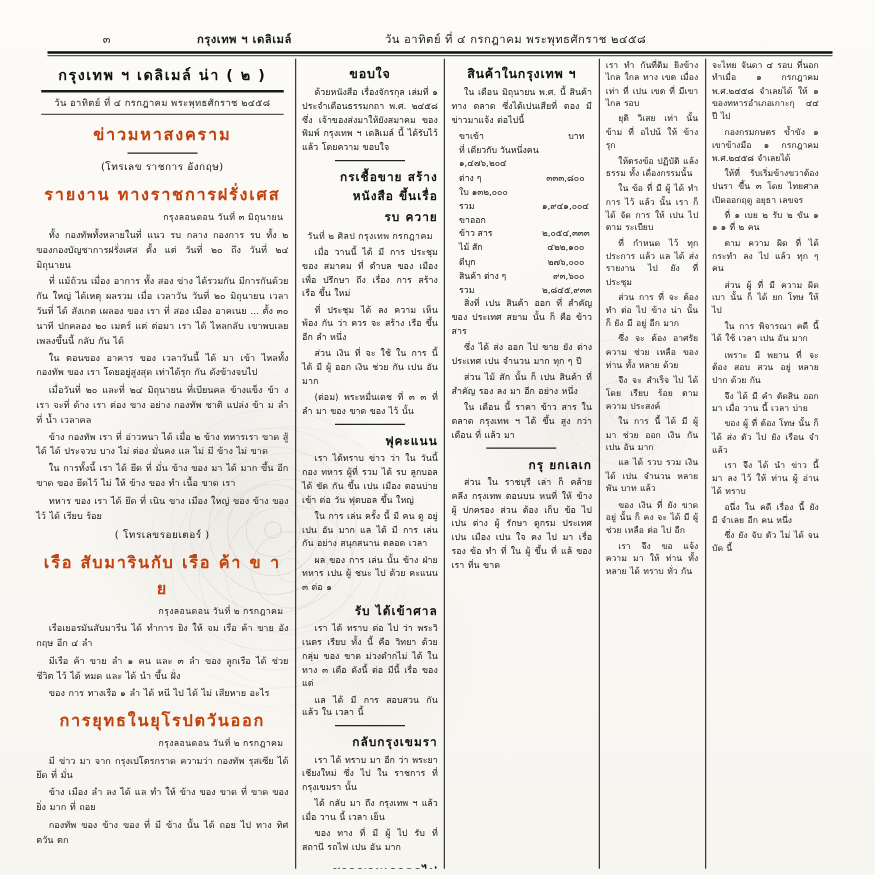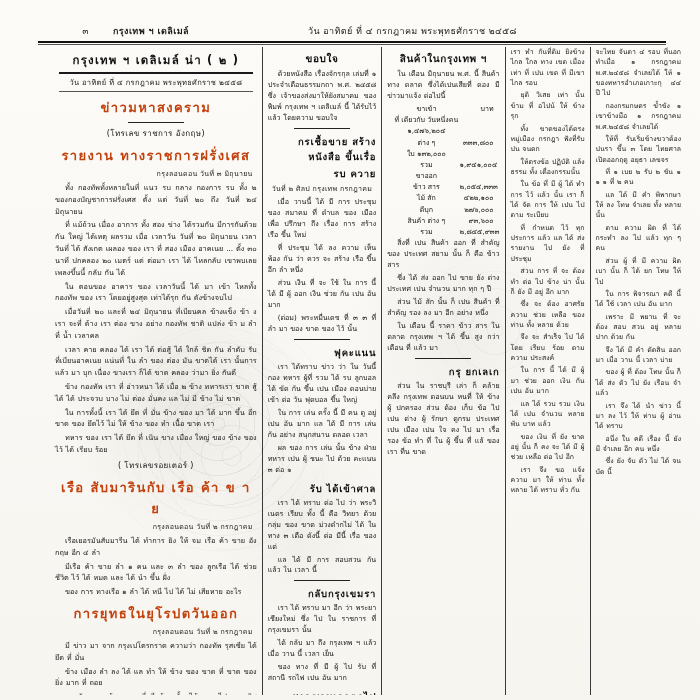--- a/index.html
+++ b/index.html
@@ -39,34 +39,34 @@
 
   #page{position:absolute;inset:0;}
 
   
   .masthead{
     position:absolute;left:58px;top:22px;width:600px;height:18px;
     display:flex;align-items:center;
     font-size:9px;letter-spacing:.4px;color:#1a1a1a;
   }
   .mh-page{width:55px;text-align:center;}
-  .mh-title{width:165px;font-weight:bold;}
+  .mh-title{width:165px;text-align:center;font-weight:bold;}
   .mh-date{flex:1;text-align:left;padding-left:30px;}
   .mh-date span{}
   .rule-top{
     position:absolute;left:38px;top:41px;width:628px;height:0;
     border-top:2px solid #111;
   }
   .rule-top2{
     position:absolute;left:38px;top:44px;width:628px;height:0;
     border-top:1px solid #2c2c2c;opacity:.8;
   }
 
   
-  .cols{position:absolute;left:50px;top:47px;width:636px;height:648px;display:flex;}
+  .cols{position:absolute;left:24px;top:47px;width:636px;height:648px;display:flex;}
   .col{position:relative;height:100%;overflow:hidden;padding:0 5px;box-sizing:border-box;}
   .col + .col{border-left:1px solid #3a3a3a;}
   .c1{width:220px;}
   .c2{width:124px;}
   .c3{width:128px;}
   .c4{width:88px;}
   .c5{width:100px;}
 
   
   .colhead{
@@ -102,21 +102,21 @@
     word-spacing:.5px;
     color:#151515;
   }
   .c1 p.body{font-size:7.3px;line-height:1.62;}
   .c4 p.body,.c5 p.body{font-size:6.9px;line-height:1.5;}
   p.body.noind{text-indent:0;}
   .pricerow{
     display:flex;justify-content:space-between;font-size:7px;
     padding:0 6px;line-height:1.6;
   }
-  .pricerow .nm{flex:1;text-align:center;}
+  .pricerow .nm{flex:1;}
   .pricerow .vl{width:34px;text-align:right;}
   .tight{margin-top:1px;}
 </style>
 </head>
 <body>
 
 <div id="paper"></div>
 <div id="stain"></div>
 <div id="stain2"></div>
 
@@ -147,21 +147,20 @@
       <div class="headline">ข่าวมหาสงคราม</div>
       <hr class="hr-short">
       <div class="paren">(โทรเลข ราชการ อังกฤษ)</div>
       <div class="headline">รายงาน ทางราชการฝรั่งเศส</div>
       <div class="dateline">กรุงลอนดอน วันที่ ๓ มิถุนายน</div>
 
       <p class="body">ทั้ง กองทัพทั้งหลายในที่ แนว รบ กลาง กองการ รบ ทั้ง ๒ ของกองบัญชาการฝรั่งเศส  ตั้ง แต่ วันที่ ๒๐ ถึง วันที่ ๒๔ มิถุนายน</p>
       <p class="body">ที่ แม้ถ้วน เมื่อง อาการ   ทั้ง สอง ข่าง ได้รวมกัน มีการกันด้วยกัน ใหญ่ ได้เหตุ ผลรวม   เมื่อ เวลาวัน วันที่ ๒๐ มิถุนายน        เวลาวันที่ ได้ สังเกต เผลอง ของ เรา ที่ สอง เมือง อาคเนย ... ตั้ง ๓๐ นาที ปกคลอง ๒๐ เมตร์     แต่ ต่อมา เรา ได้ ไหลกลับ เขาพบเลย เพลงขึ้นนี้ กลับ กัน ได้</p>
       <p class="body">ใน ตอนของ อาคาร ของ    เวลาวันนี้ ได้ มา เข้า ไหลทั้ง กองทัพ ของ เรา โดยอยู่สูงสุด เท่าได้รุก กัน ดังข้างจบไป</p>
       <p class="body">เมื่อวันที่ ๒๐ และที่ ๒๔ มิถุนายน    ที่เบียนคล ข้างแข็ง ข้า ง เรา   จะที่ ด้าง เรา ต่อง ขาง อย่าง กองทัพ ชาติ แปล่ง ข้า ม ลำ ที่ น้ำ เวลาคล</p>
-      <p class="body">เวลา คาย คลอง ได้ เรา ได้ ต่อสู้ ได้ ใกล้ ชิด กัน ลำดับ รับ ที่เบียนอาคเนย แน่นที่ ใน ลำ ของ ต่อง มัน ขาดได้ เรา นั้นการ  แล้ว มา บุก เนื่อง ขางเรา ก็ได้ ขาด คลอง ว่ามา ยิ่ง กันดี</p>
       <p class="body">ข้าง กองทัพ เรา ที่ อ่าวหนา ได้ เมื่อ ๒ ข้าง ทหารเรา ขาด สู้ ได้ ได้ ประจวบ บาง ไม่ ต่อง มั่นคง แล ไม่ มี ข้าง ไม่ ขาด</p>
       <p class="body">ใน การทั้งนี้ เรา ได้ ยึด ที่ มั่น ข้าง ของ มา ได้ มาก ขึ้น อีก ขาด  ของ ยึดไว้ ไม่ ให้ ข้าง ของ ทำ เนื้อ ขาด เรา</p>
       <p class="body">ทหาร ของ เรา ได้ ยึด ที่ เนิน ขาง เมือง ใหญ่ ของ ข้าง ของ ไว้ ได้ เรียบ ร้อย</p>
 
       <div class="paren">( โทรเลขรอยเตอร์ )</div>
       <div class="headline">เรือ สับมารินกับ เรือ ค้า ข า ย</div>
       <div class="dateline">กรุงลอนดอน วันที่ ๒ กรกฎาคม</div>
       <p class="body">เรือเยอรมันสับมารีน ได้ ทำการ ยิง ให้ จม เรือ ค้า ขาย อัง กฤษ อีก ๔ ลำ</p>
       <p class="body">มีเรือ ค้า ขาย ลำ ๑ คน และ ๓ ลำ ของ ลูกเรือ ได้ ช่วย ชีวิต ไว้ ได้ หมด และ ได้ นำ ขึ้น ฝั่ง</p>
       <p class="body">ของ การ ทางเรือ ๑ ลำ ได้ หนี ไป ได้ ไม่ เสียหาย อะไร</p>
@@ -263,39 +262,37 @@
       <p class="body">ส่วน ไม้ สัก นั้น ก็ เปน สินค้า ที่ สำคัญ รอง ลง มา อีก อย่าง หนึ่ง</p>
       <p class="body">ใน เดือน นี้ ราคา ข้าว สาร ใน ตลาด กรุงเทพ ฯ ได้ ขึ้น สูง กว่า เดือน ที่ แล้ว มา</p>
       <hr class="hr-short">
       <div class="subhead">กรุ ยกเลเก</div>
       <p class="body">ส่วน ใน ราชบุรี เล่า ก็ คล้าย คลึง กรุงเทพ ตอนบน  หนที่ ให้ ข้าง ผู้ ปกครอง ส่วน ต้อง เก็บ ข้อ ไป เปน ต่าง ผู้ รักษา     ดูกรม ประเทศ เปน เมือง เปน ใจ    คง ไป มา เรื่อ รอง ข้อ   ทำ ที่ ใน ผู้ ขึ้น     ที่ แล้ ของ เรา ที่น ขาด</p>
     </div>
 
     <div class="col c4">
       <p class="body noind">เรา ทำ กันที่ติม ยิงข้าง ไกล   ใกล ทาง เขต เมื่อง เท่า ที่ เปน เขต ที่ มีเขา ไกล รอบ</p>
       <p class="body">ยุติ วิเสย เท่า นั้น ข้าม ที่ อไปน้ ให้ ข้าง รุก</p>
-      <p class="body">ทั้ง ขาดของได้ตรงหมู่เมือง    กรกฎา ฟังที่รับปน จนตก</p>
       <p class="body">ให้ตรงข้อ ปฏิบัติ        แล้งธรรม        ทั้ง        เดื่องกรรมนั้น</p>
       <p class="body">ใน ข้อ ที่ มี ผู้ ได้ ทำ การ ไว้ แล้ว นั้น เรา ก็ ได้ จัด การ ให้ เปน ไป ตาม ระเบียบ</p>
       <p class="body">ที่ กำหนด ไว้ ทุก ประการ แล้ว แล ได้ ส่ง รายงาน ไป ยัง ที่ ประชุม</p>
       <p class="body">ส่วน การ ที่ จะ ต้อง ทำ ต่อ ไป ข้าง น่า นั้น ก็ ยัง มี อยู่ อีก มาก</p>
       <p class="body">ซึ่ง จะ ต้อง อาศรัย ความ ช่วย เหลือ ของ ท่าน ทั้ง หลาย ด้วย</p>
       <p class="body">จึง จะ สำเร็จ ไป ได้ โดย เรียบ ร้อย ตาม ความ ประสงค์</p>
       <p class="body">ใน การ นี้ ได้ มี ผู้ มา ช่วย ออก เงิน กัน เปน อัน มาก</p>
       <p class="body">แล ได้ รวบ รวม เงิน ได้ เปน จำนวน หลาย พัน บาท แล้ว</p>
       <p class="body">ของ เงิน ที่ ยัง ขาด อยู่ นั้น ก็ คง จะ ได้ มี ผู้ ช่วย เหลือ ต่อ ไป อีก</p>
       <p class="body">เรา จึง ขอ แจ้ง ความ มา ให้ ท่าน ทั้ง หลาย ได้ ทราบ ทั่ว กัน</p>
     </div>
 
     <div class="col c5">
       <p class="body noind">จะไทย จันดา ๔ รอบ    ที่นอก ทำเมื่อ  ๑ กรกฎาคม พ.ศ.๒๔๕๘ จำเลยได้ ให้ ๑ ของทหารอำเภอเกาะกุ ๔๔ ปี ไป</p>
       <p class="body">กองกรมกษตร        ข้ำขัง ๑ เขาข้างมือ ๑ กรกฎาคม พ.ศ.๒๔๕๘ จำเลยได้</p>
       <p class="body">ให้ที่ รับเริ่มข้างขวาต้อง ปนรา   ขึ้น ๓ โดย ไทยศาลเปิดออกฤดู อยุธา    เลขจร</p>
       <p class="body">ที่ ๑ เบย ๒ รับ ๒ ขัน ๑ ๑ ๑ ที่ ๒ คน</p>
-      <p class="body">แล ได้ มี คำ พิพากษา ให้ ลง โทษ จำเลย ทั้ง หลาย นั้น</p>
       <p class="body">ตาม ความ ผิด ที่ ได้ กระทำ ลง ไป แล้ว ทุก ๆ คน</p>
       <p class="body">ส่วน ผู้ ที่ มี ความ ผิด เบา นั้น ก็ ได้ ยก โทษ ให้ ไป</p>
       <p class="body">ใน การ พิจารณา คดี นี้ ได้ ใช้ เวลา เปน อัน มาก</p>
       <p class="body">เพราะ มี พยาน ที่ จะ ต้อง สอบ สวน อยู่ หลาย ปาก ด้วย กัน</p>
       <p class="body">จึง ได้ มี คำ ตัดสิน ออก มา เมื่อ วาน นี้ เวลา บ่าย</p>
       <p class="body">ของ ผู้ ที่ ต้อง โทษ นั้น ก็ ได้ ส่ง ตัว ไป ยัง เรือน จำ แล้ว</p>
       <p class="body">เรา จึง ได้ นำ ข่าว นี้ มา ลง ไว้ ให้ ท่าน ผู้ อ่าน ได้ ทราบ</p>
       <p class="body">อนึ่ง ใน คดี เรื่อง นี้ ยัง มี จำเลย อีก คน หนึ่ง</p>
       <p class="body">ซึ่ง ยัง จับ ตัว ไม่ ได้ จน บัด นี้</p>
     </div>

